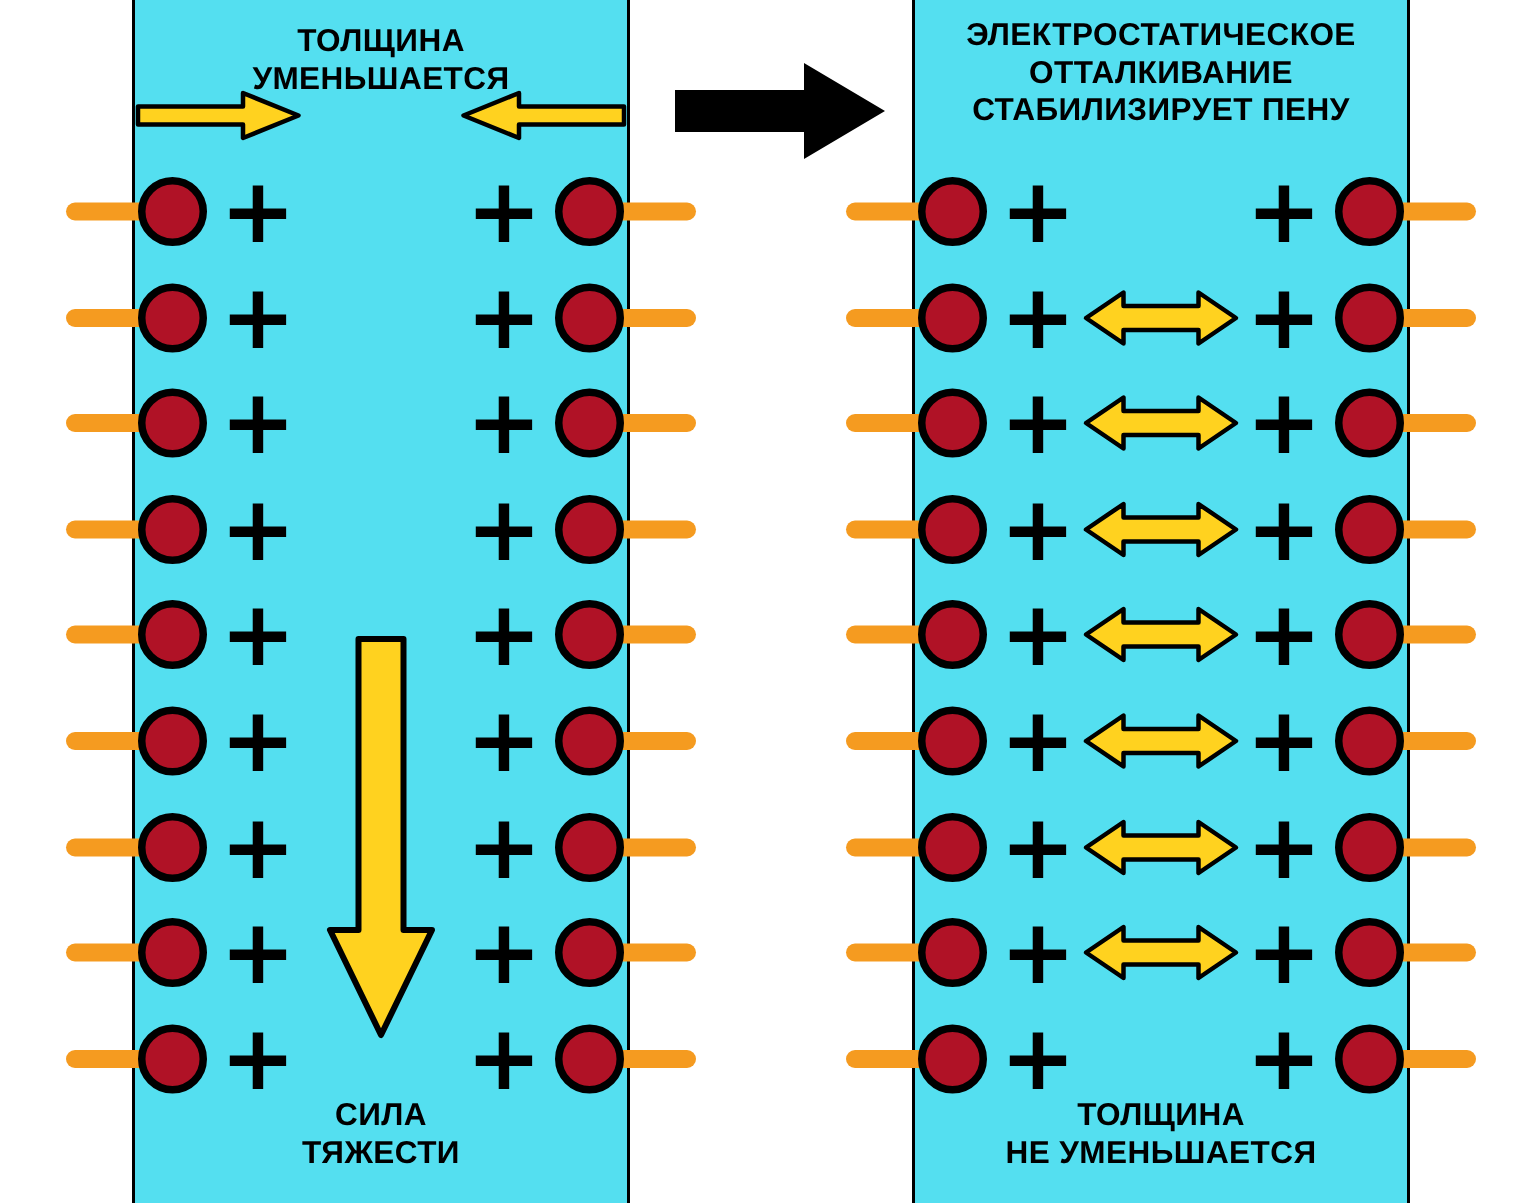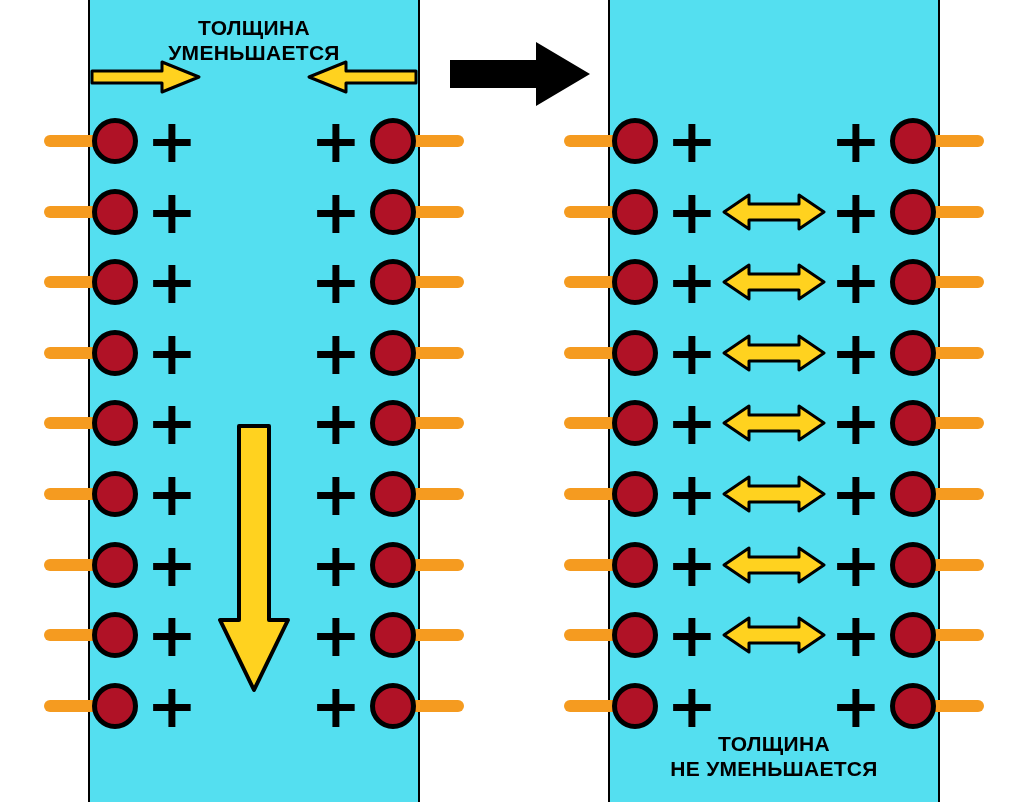--- a/index.html
+++ b/index.html
@@ -78,20 +78,23 @@
 </head>
 <body>
 
 <div id="canvas">
 
   <div class="film" style="left:88px"></div>
   <div class="film" style="left:608px"></div>
 
   <div class="panel-title" style="left:88px;top:16px">ТОЛЩИНА
 УМЕНЬШАЕТСЯ</div>
+  <div class="panel-title" style="left:608px;top:12px">ЭЛЕКТРОСТАТИЧЕСКОЕ
+ОТТАЛКИВАНИЕ
+СТАБИЛИЗИРУЕТ ПЕНУ</div>
 
   <div class="arrow-wrap" style="left:90px;top:60px">
     <svg width="112" height="34" viewBox="0 0 112 34">
       <polygon class="yellow-fill" points="2,11 72,11 72,2 109,17 72,32 72,23 2,23" stroke="#000" stroke-width="3" stroke-linejoin="round"></polygon>
     </svg>
   </div>
   <div class="arrow-wrap" style="left:306px;top:60px">
     <svg width="112" height="34" viewBox="0 0 112 34">
       <polygon class="yellow-fill" points="110,11 40,11 40,2 3,17 40,32 40,23 110,23" stroke="#000" stroke-width="3" stroke-linejoin="round"></polygon>
     </svg>
@@ -102,20 +105,22 @@
       <polygon class="black-fill" points="0,20 86,20 86,2 140,34 86,66 86,48 0,48"></polygon>
     </svg>
   </div>
 
   <div class="arrow-wrap" style="left:216px;top:424px">
     <svg width="76" height="270" viewBox="0 0 76 270">
       <polygon class="yellow-fill" points="23,2 53,2 53,196 72,196 38,266 4,196 23,196" stroke="#000" stroke-width="4" stroke-linejoin="round"></polygon>
     </svg>
   </div>
 
+  <div class="panel-caption" style="left:88px;top:732px">СИЛА
+ТЯЖЕСТИ</div>
   <div class="panel-caption" style="left:608px;top:732px">ТОЛЩИНА
 НЕ УМЕНЬШАЕТСЯ</div>
 
 <div class="tail" style="left: 44px; top: 135px; width: 60px; height: 12px;"></div>
     <div class="tail" style="left: 404px; top: 135px; width: 60px; height: 12px;"></div>
     <div class="head" style="left: 92px; top: 118px;"></div>
     <div class="head" style="left: 370px; top: 118px;"></div>
     <div class="plus" style="left: 146px; top: 106px;">+</div>
     <div class="plus" style="left: 310px; top: 106px;">+</div>
     <div class="tail" style="left: 44px; top: 206px; width: 60px; height: 12px;"></div>

